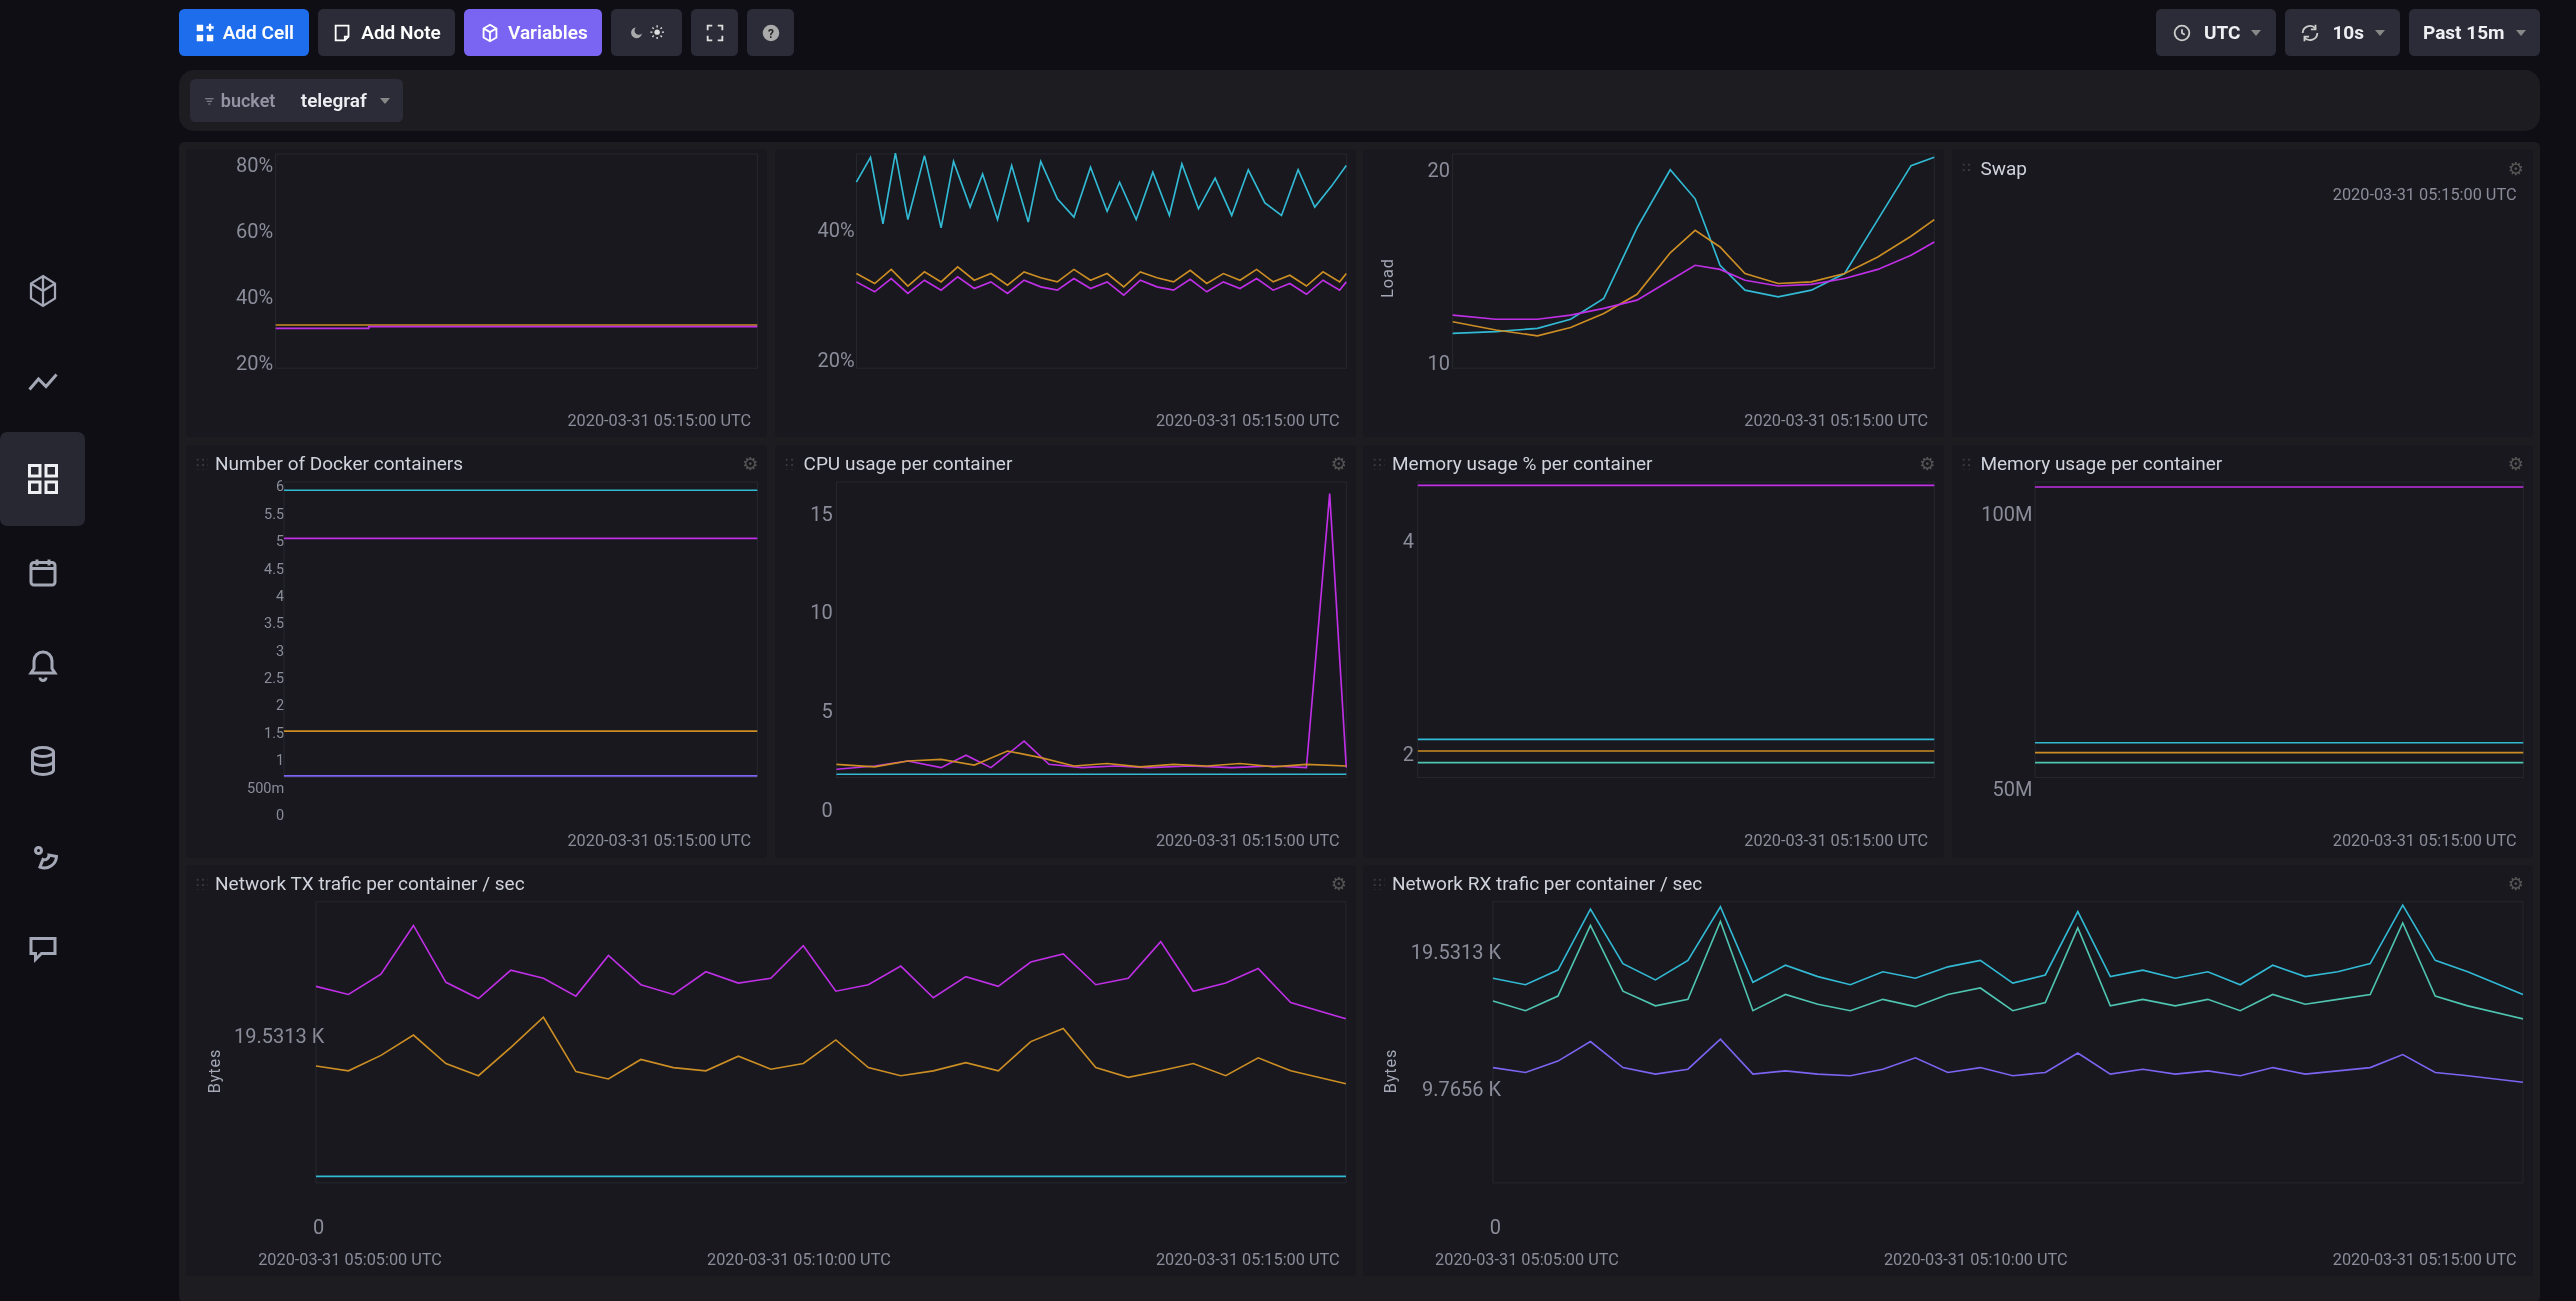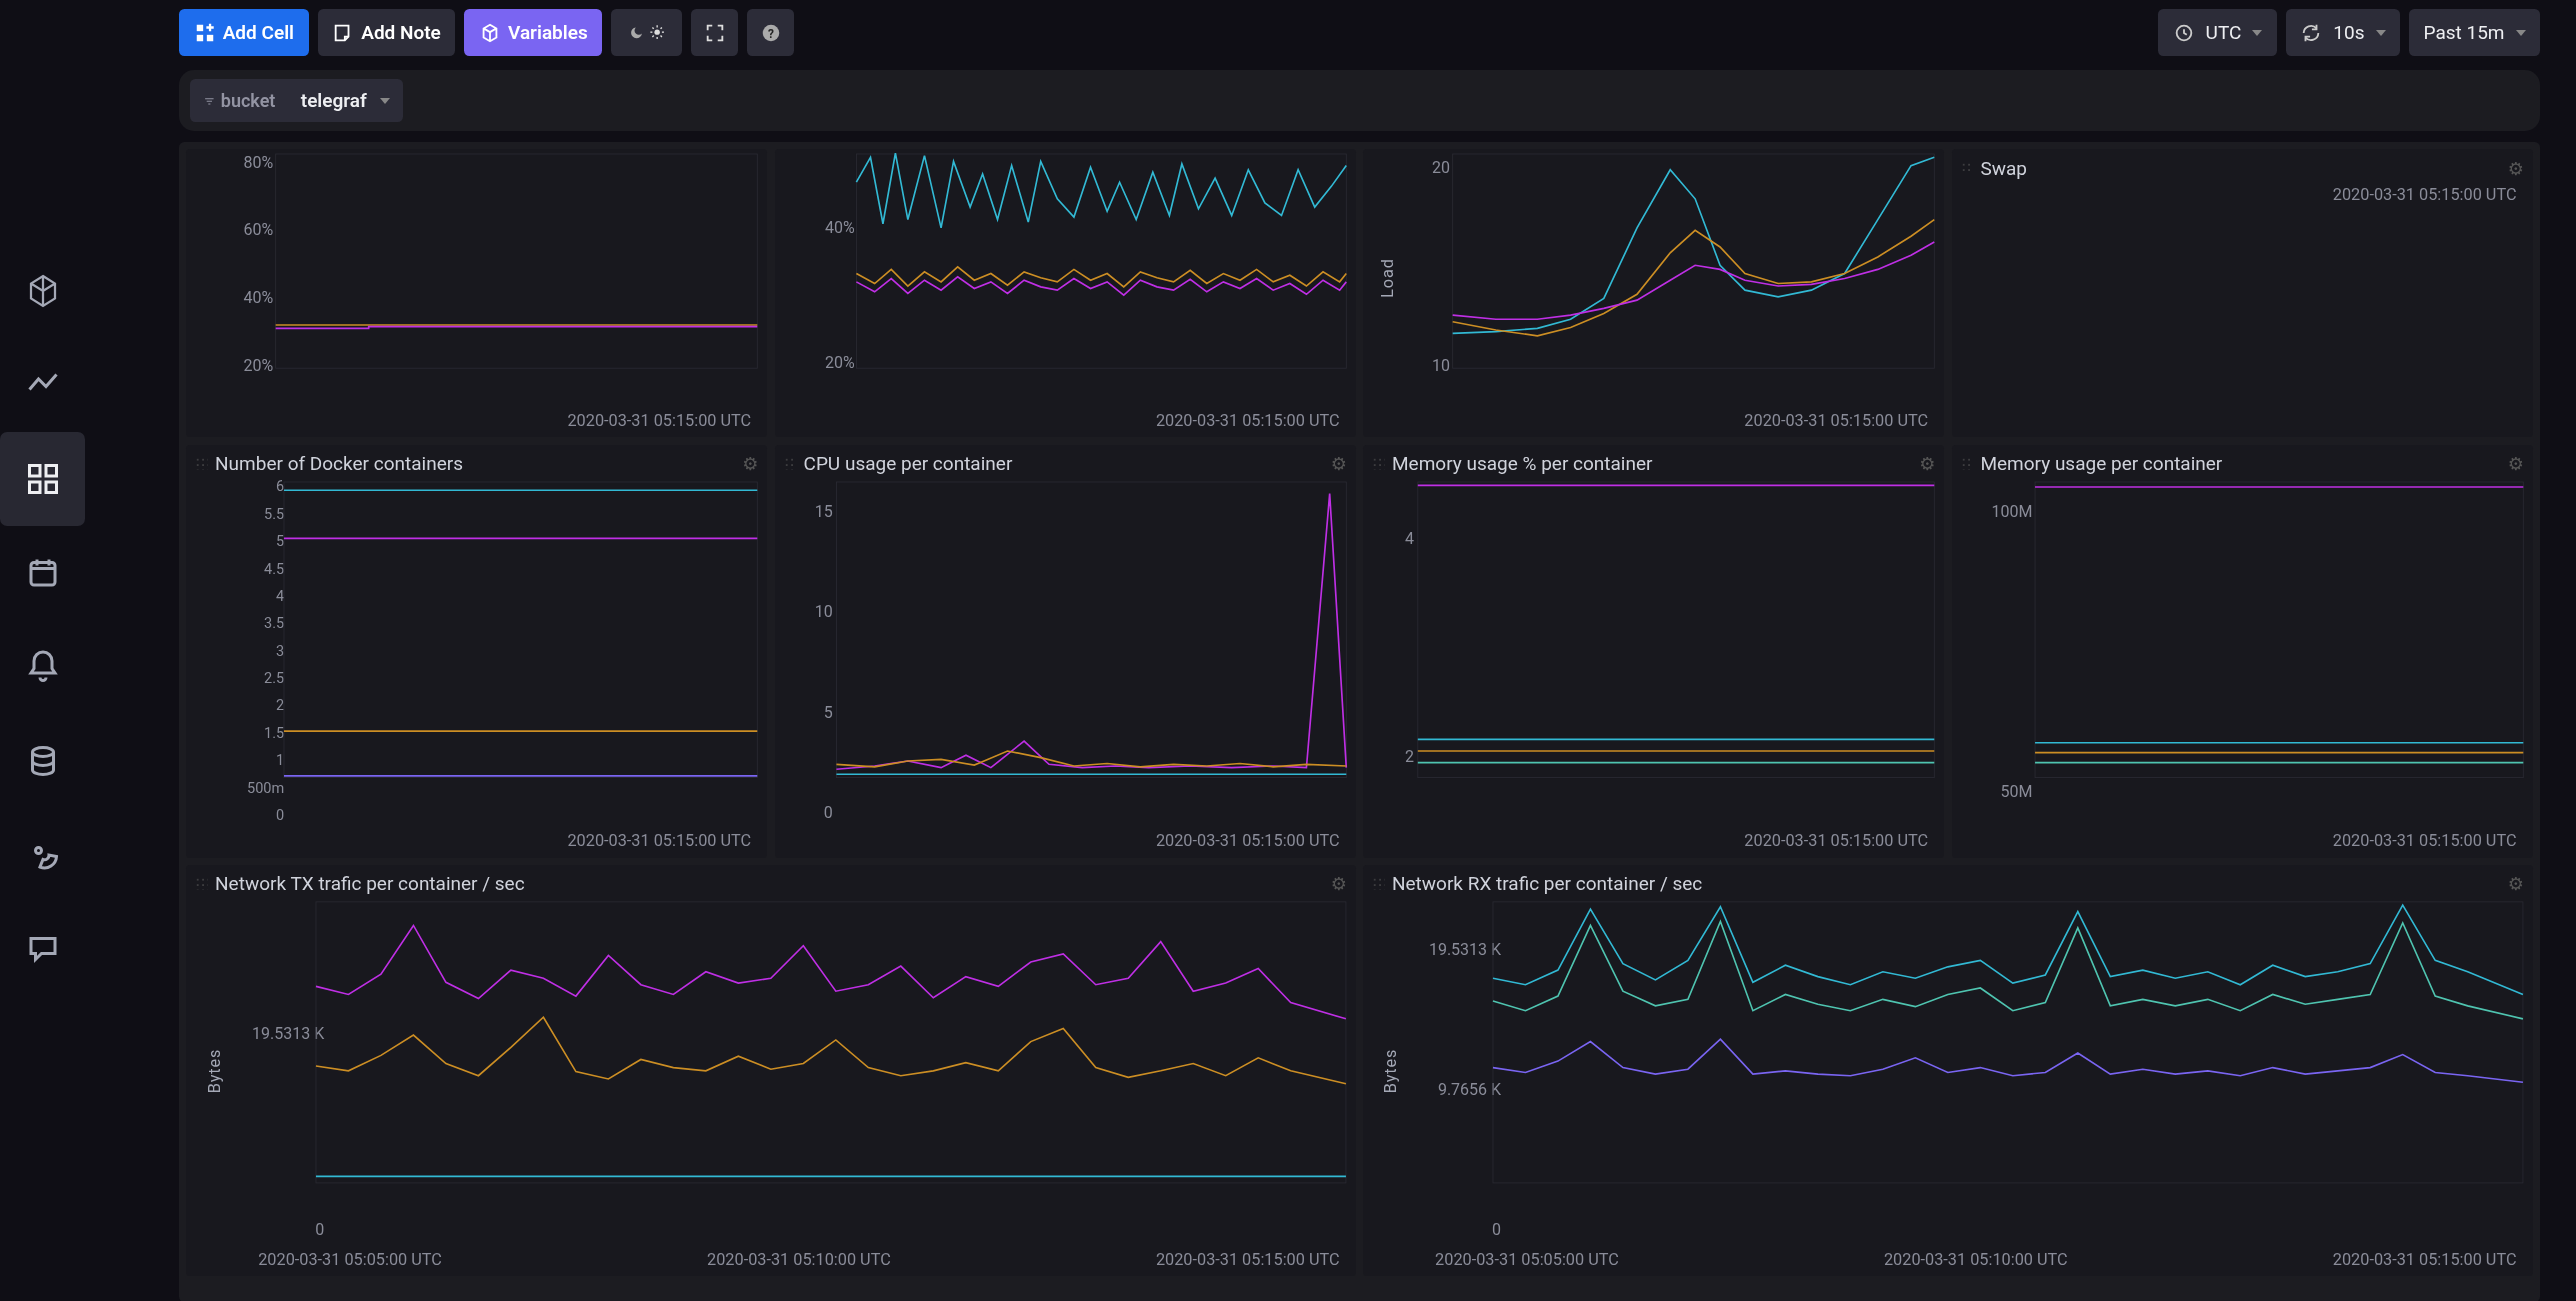--- a/index.html
+++ b/index.html
@@ -80,21 +80,21 @@
   .btn-blue { background: var(--blue-fill); }
   .btn-dark { background: #2c2c38; }
   .btn-purple { background: var(--purple-fill); }
   .btn-icon { width: 47px; padding: 0; justify-content: center; }
   .btn-icon.wide { width: 71px; gap: 3.6px; }
   .dropdown {
     display: inline-flex; align-items: center; gap: 11px;
     height: 47px; padding: 0 14.5px;
     background: #2c2c38;
     border-radius: 5.4px;
-    font-size: 19px; font-weight: 400;
+    font-size: 19px; font-weight: 700;
     cursor: pointer;
   }
   .chevron-down {
     width: 0; height: 0;
     border-left: 5.4px solid transparent;
     border-right: 5.4px solid transparent;
     border-top: 6.3px solid #888;
   }
   .varbar {
     margin: 5.4px 9px 5.4px 67px;
@@ -182,21 +182,21 @@
   .cell-footer.multi {
     display: flex; justify-content: space-between;
     padding: 3.6px 16.3px 7.2px 72px;
   }
   .ylabels {
     position: absolute;
     left: 0; top: 0; bottom: 0;
     display: flex; flex-direction: column;
     justify-content: space-between;
     padding: 5.4px 0 5.4px 0;
-    font-size: 16px; color: #8a8c99;
+    font-size: 20px; color: #8a8c99;
     text-align: right;
   }
   .ylabels span { display: block; }
   .axis-title {
     position: absolute;
     left: 5.4px; top: 50%;
     transform: translateY(-50%) rotate(-90deg);
     transform-origin: center;
     font-size: 16.3px; color: #a4a8b6;
     letter-spacing: 0.9px;

